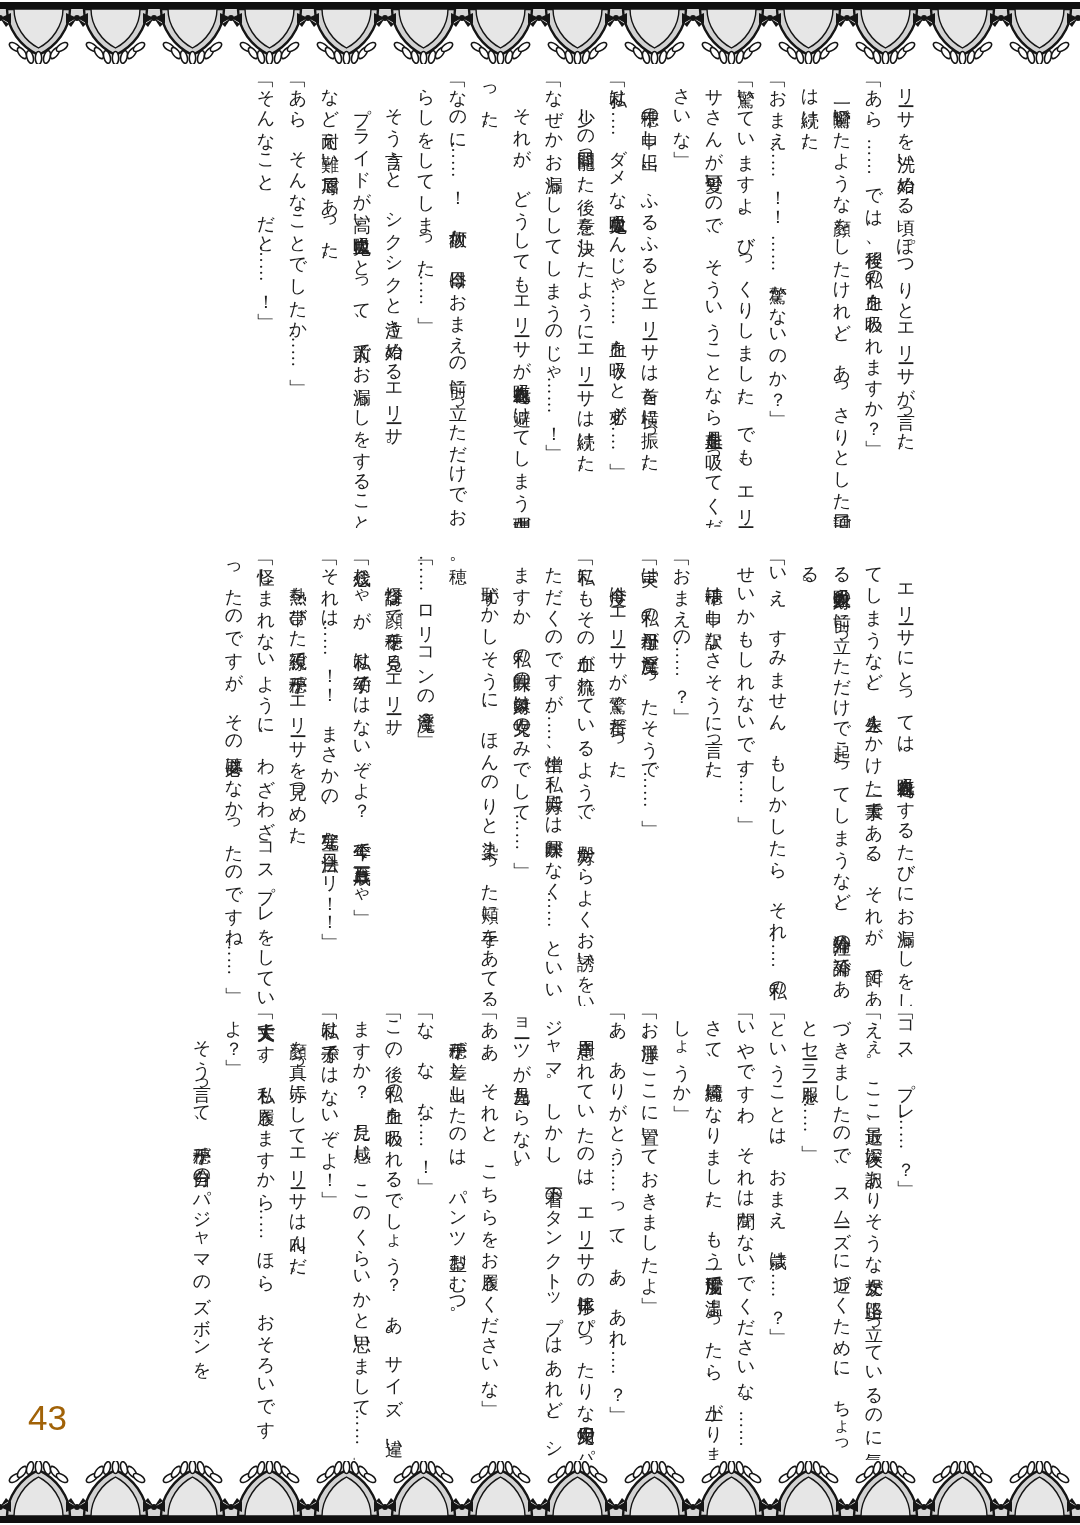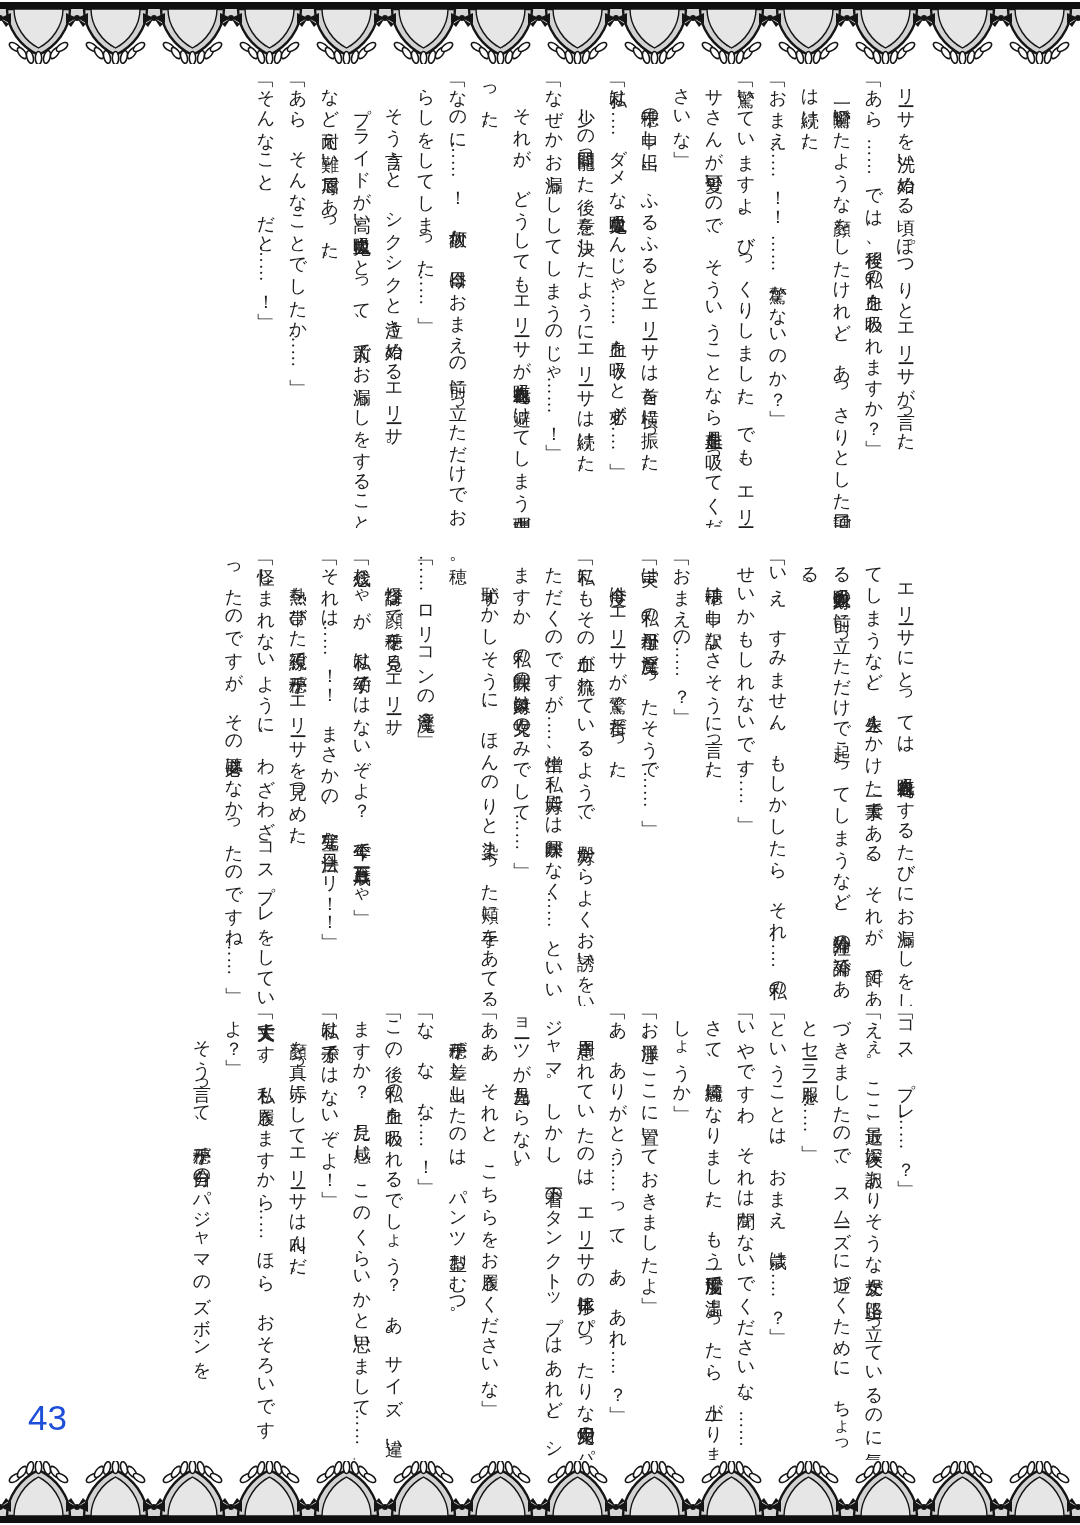--- a/index.html
+++ b/index.html
@@ -38,21 +38,21 @@
   .band p{margin:0;padding:0;}
   #band-0{top:76px;}
   #band-1{top:554px;}
   #band-2{top:1008px;}
   
   .page-number{
     position:absolute;
     left:28px;top:1398px;
     font-family:"Liberation Sans","DejaVu Sans",sans-serif;
     font-size:35px;
-    color:#1d4ed8;
+    color:#a16207;
   }
 </style>
 </head>
 <body>
 
 <div class="page">
 
   <div class="lace lace-top">
     <div class="bar"></div>
     <svg width="1080" height="55" viewBox="0 0 1080 55" aria-hidden="true">

